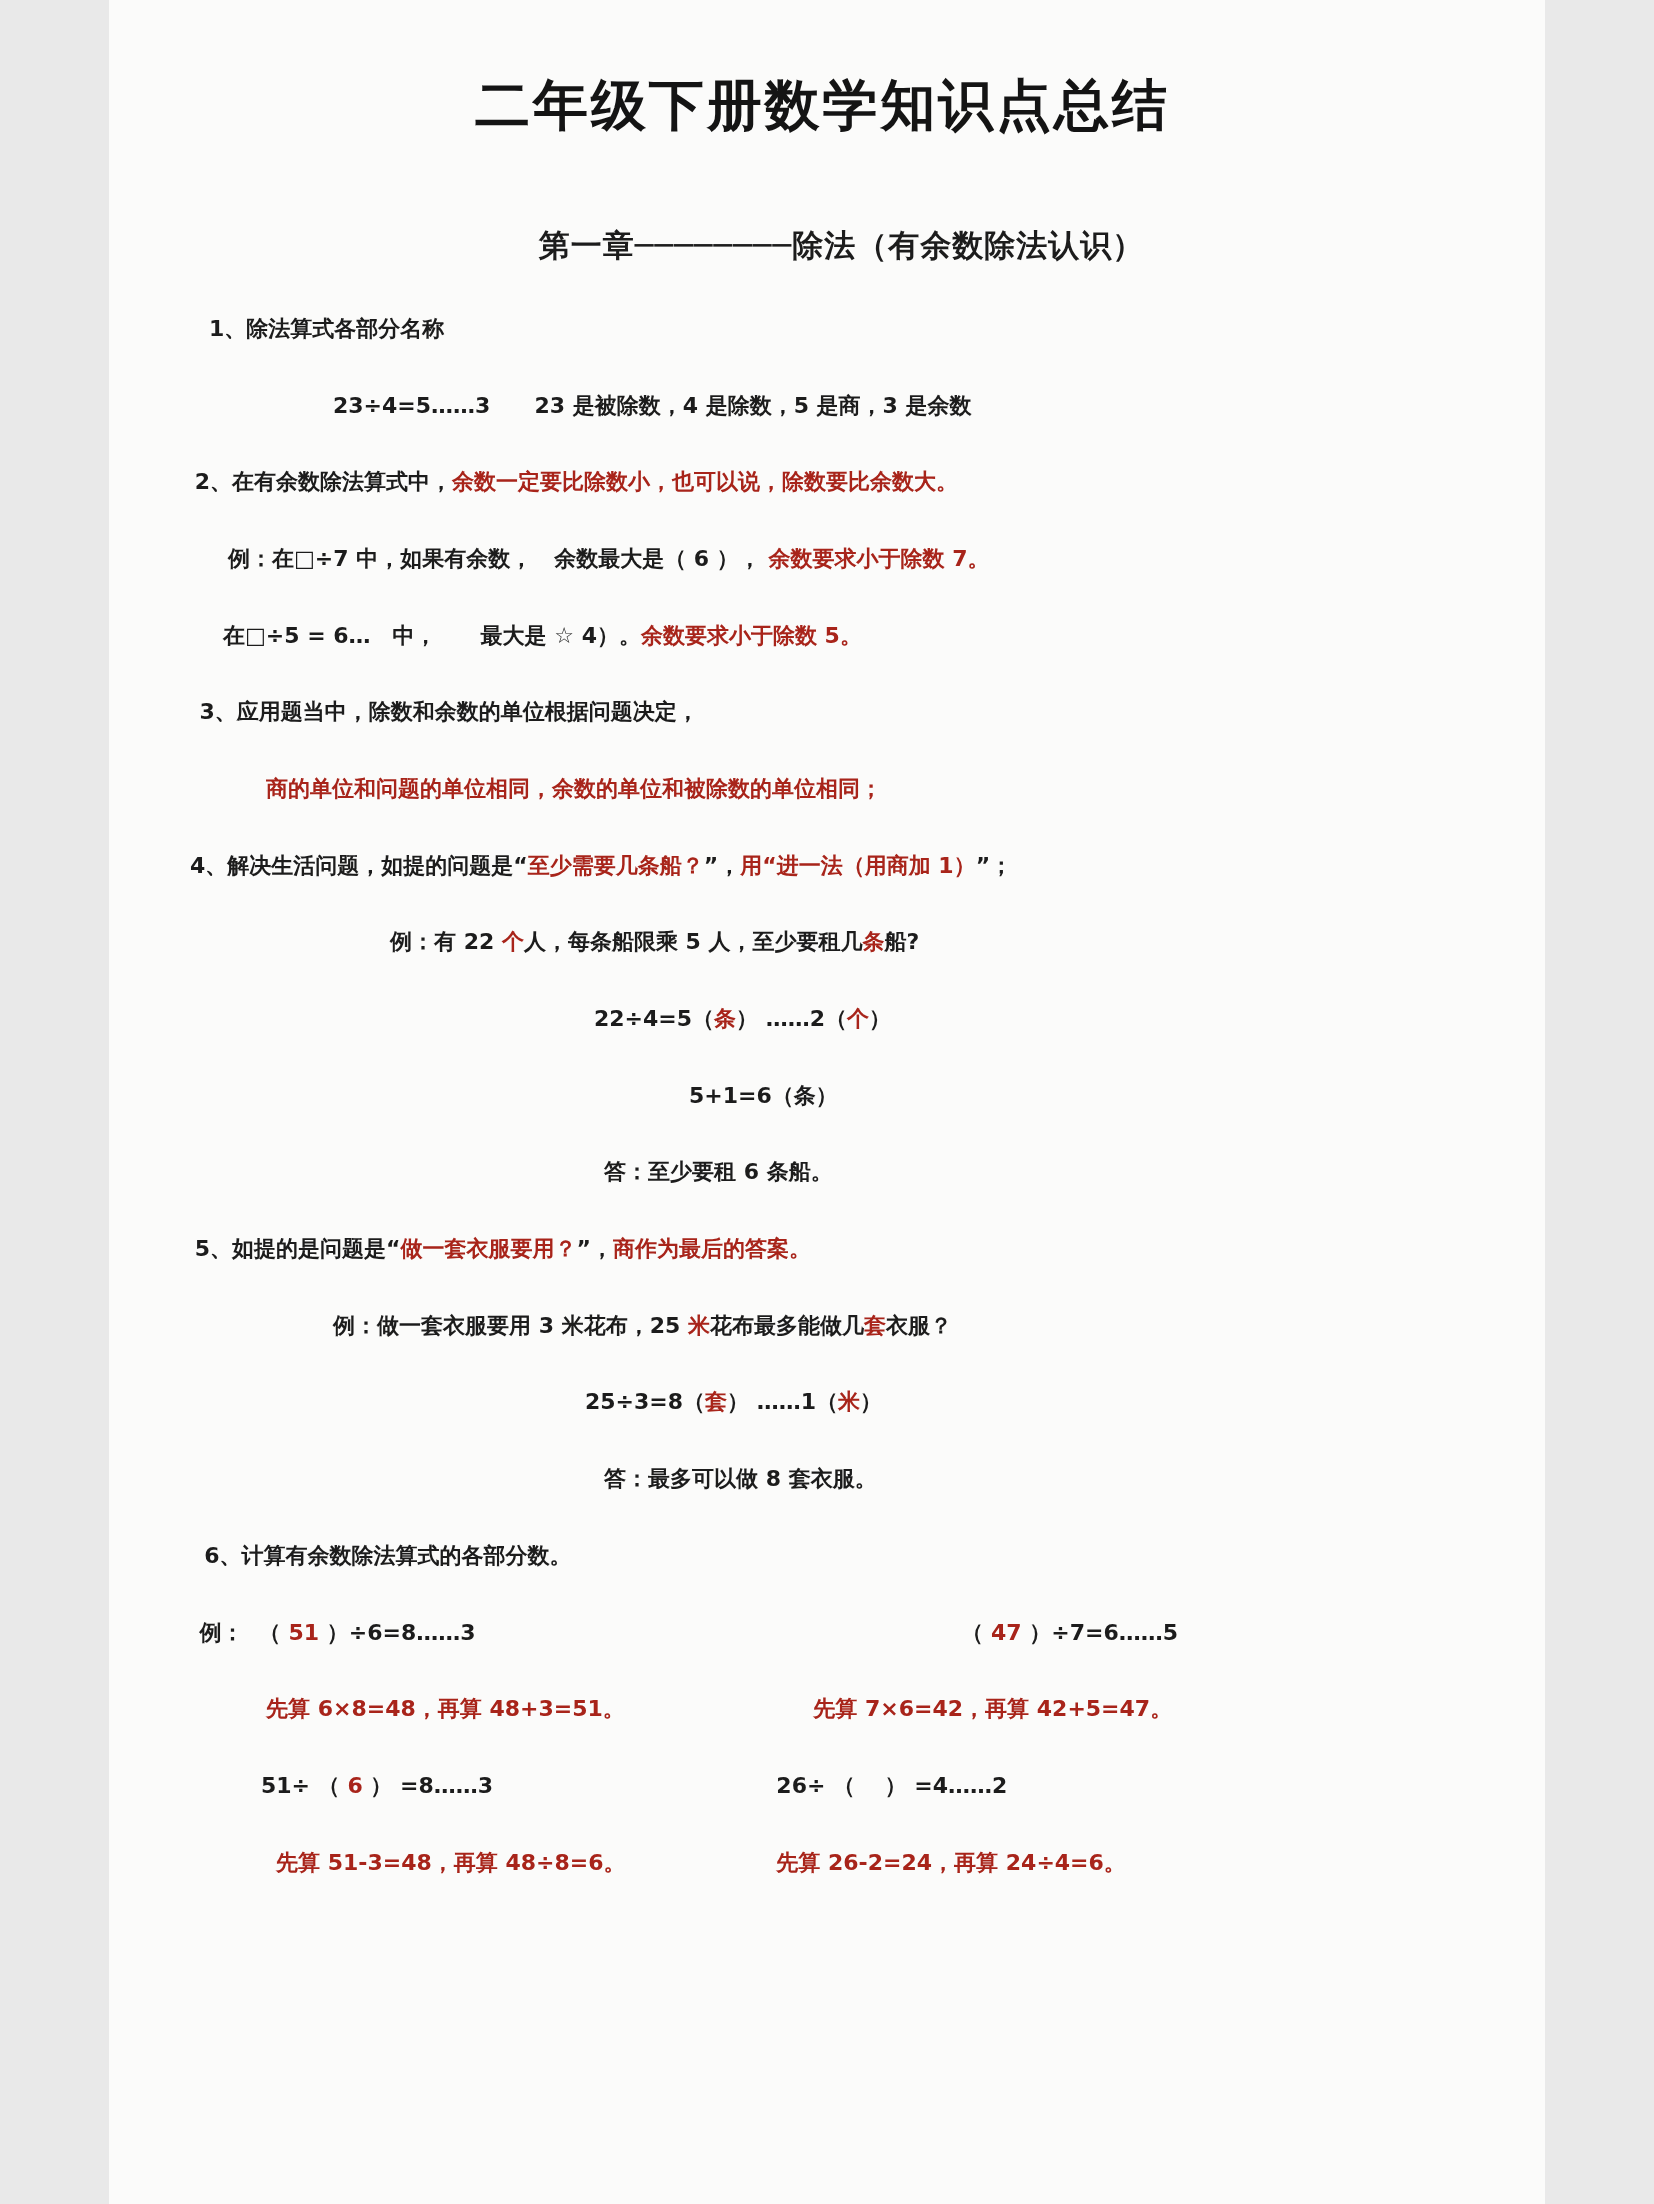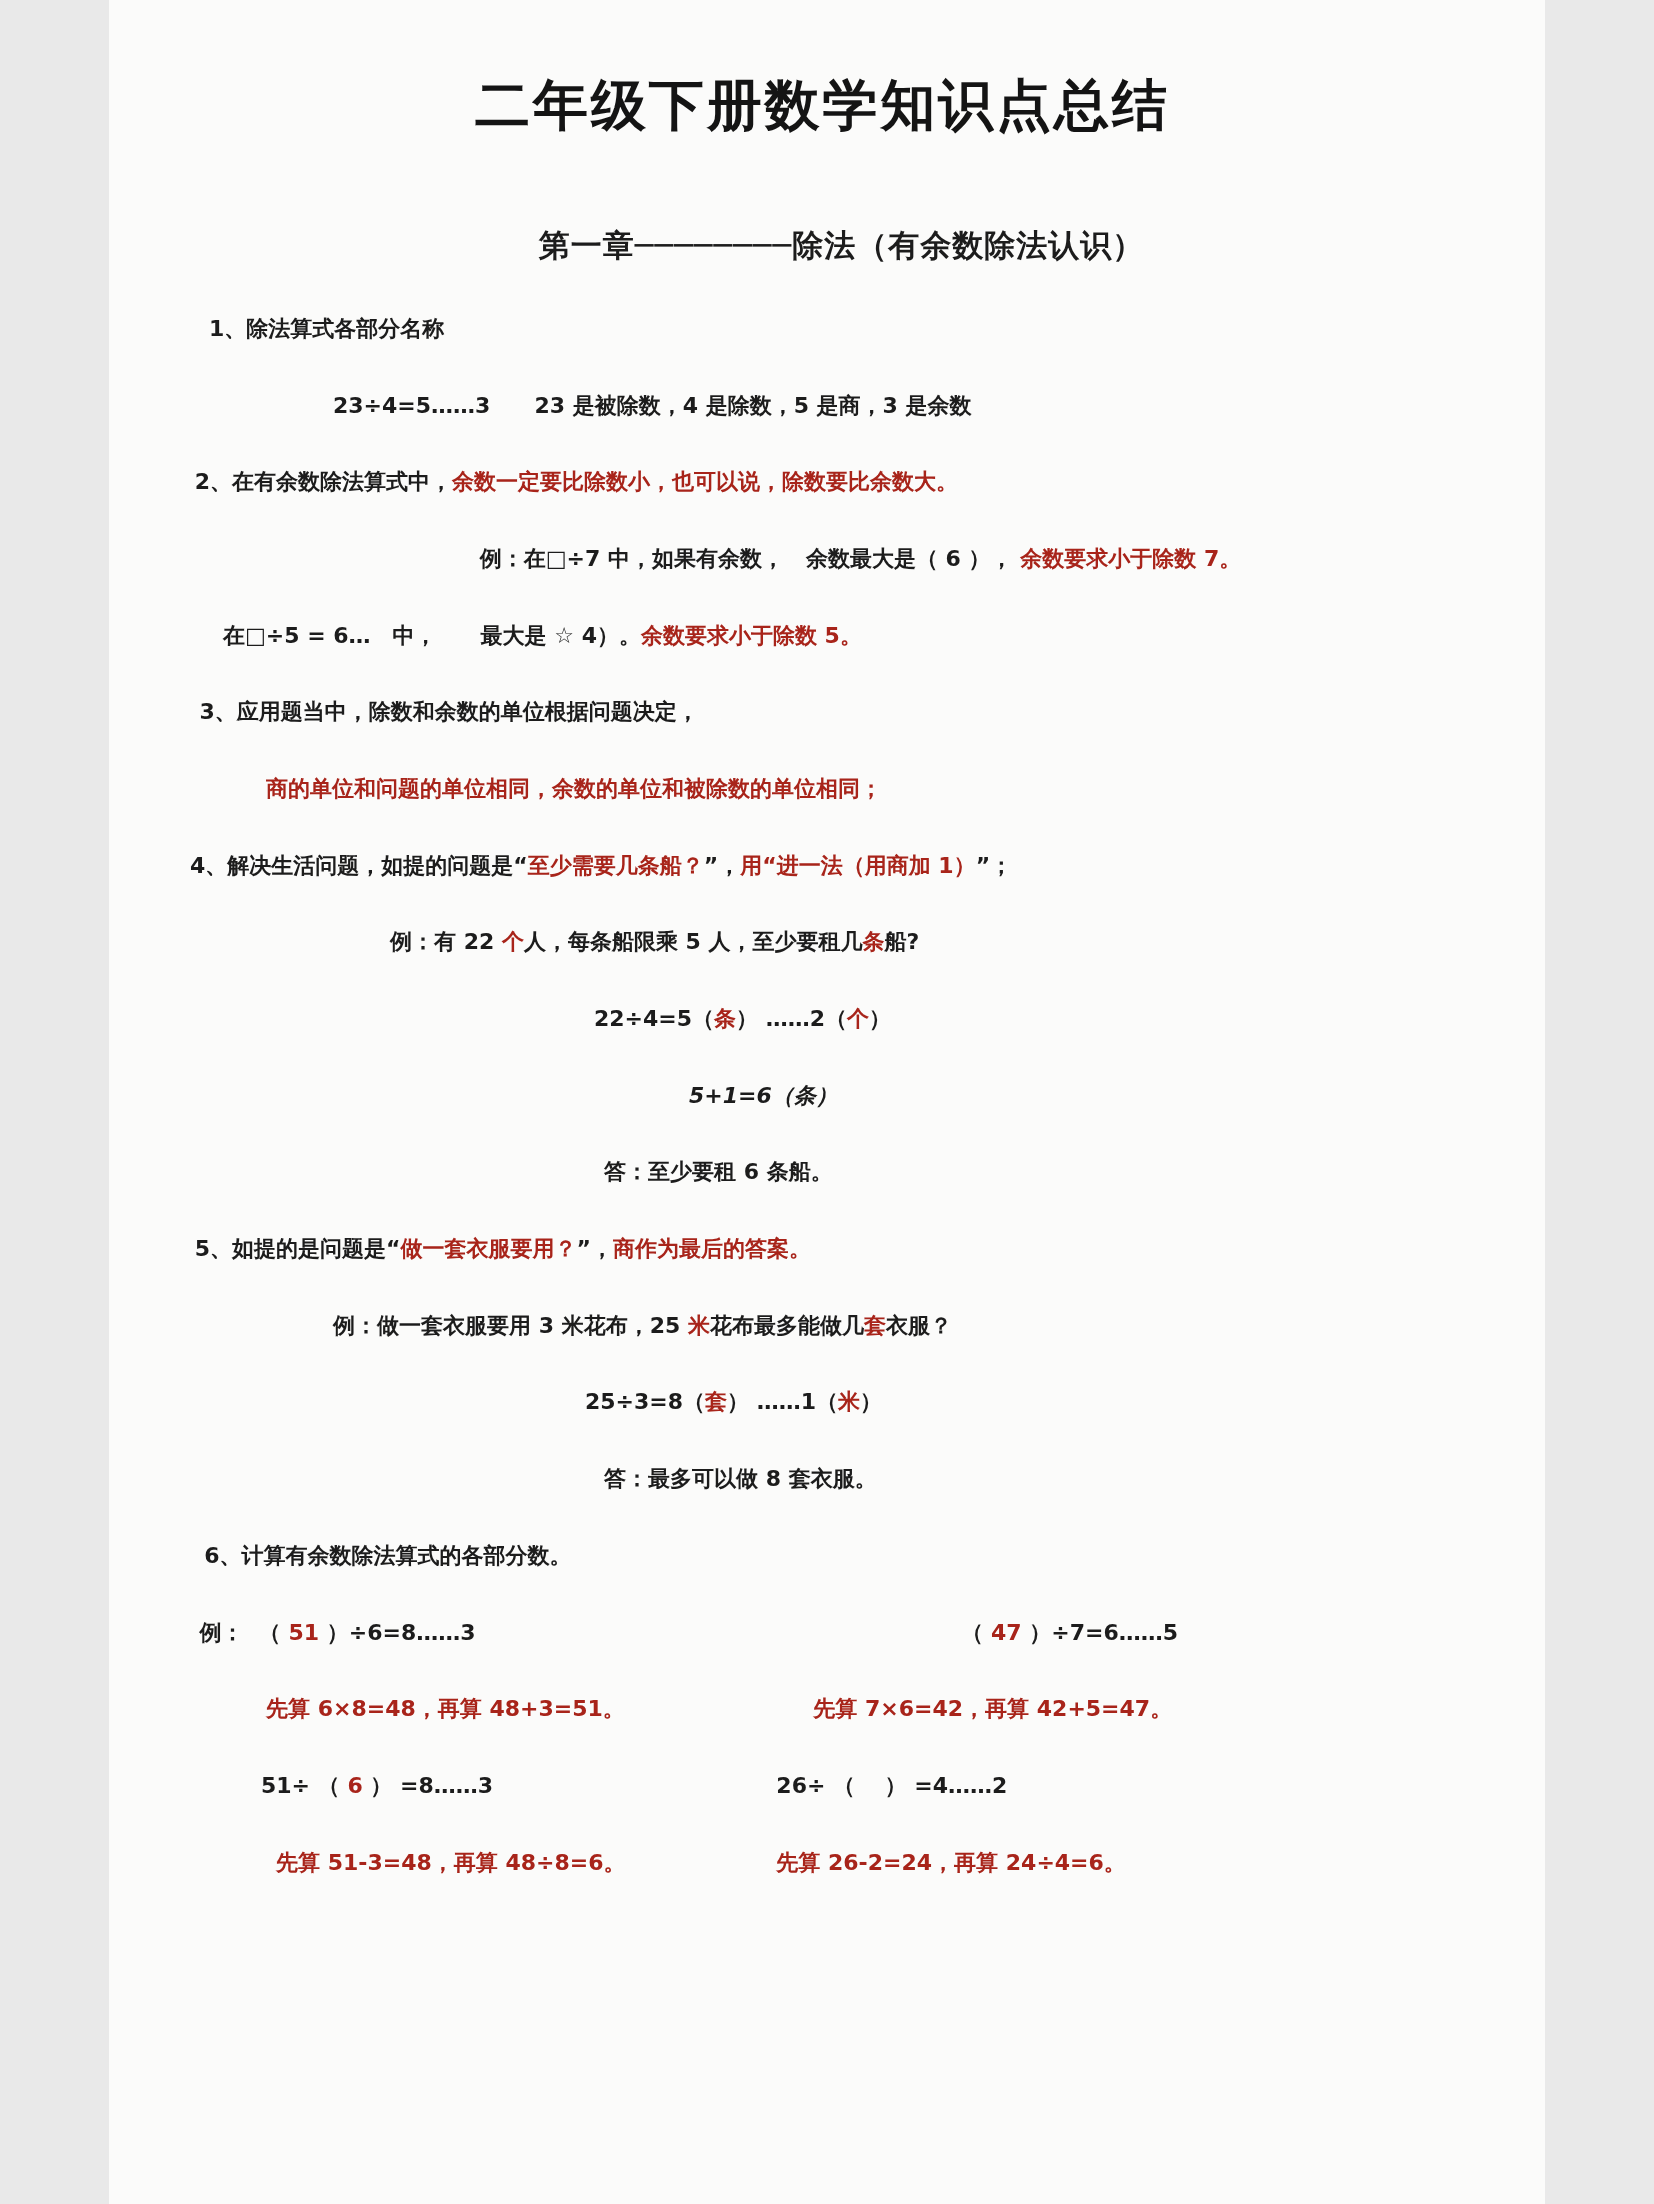--- a/index.html
+++ b/index.html
@@ -51,28 +51,28 @@
 </head>
 <body>
 
 <div class="page">
   <h1 class="page-title">二年级下册数学知识点总结</h1>
   <div class="doc-body">
       <div class="line chapter" style="padding-left: 0px; text-align: center;"><span>第一章────────除法（有余数除法认识）</span></div>
       <div class="line" style="padding-left: 19px;"><span>1、除法算式各部分名称</span></div>
       <div class="line" style="padding-left: 143px;"><span>23÷4=5……3　　23 是被除数，4 是除数，5 是商，3 是余数</span></div>
       <div class="line" style="padding-left: 4.8px;"><span>2、在有余数除法算式中，</span><span class="red">余数一定要比除数小，也可以说，除数要比余数大。</span></div>
-      <div class="line" style="padding-left: 38px; text-align: center;"><span>例：在□÷7 中，如果有余数，　余数最大是（ 6 ）， </span><span class="red">余数要求小于除数 7。</span></div>
+      <div class="line" style="padding-left: 38px;"><span>例：在□÷7 中，如果有余数，　余数最大是（ 6 ）， </span><span class="red">余数要求小于除数 7。</span></div>
       <div class="line" style="padding-left: 33px;"><span>在□÷5 = 6…　中，　　最大是 ☆ 4）。</span><span class="red">余数要求小于除数 5。</span></div>
       <div class="line" style="padding-left: 9.5px;"><span>3、应用题当中，除数和余数的单位根据问题决定，</span></div>
       <div class="line" style="padding-left: 76px;"><span class="red">商的单位和问题的单位相同，余数的单位和被除数的单位相同；</span></div>
       <div class="line" style="padding-left: 0px;"><span>4、解决生活问题，如提的问题是“</span><span class="red">至少需要几条船？</span><span>”，</span><span class="red">用“进一法（用商加 1）</span><span>”；</span></div>
       <div class="line" style="padding-left: 200px;"><span>例：有 22 </span><span class="red">个</span><span>人，每条船限乘 5 人，至少要租几</span><span class="red">条</span><span>船?</span></div>
       <div class="line" style="padding-left: 404px;"><span>22÷4=5（</span><span class="red">条</span><span>） ……2（</span><span class="red">个</span><span>）</span></div>
-      <div class="line" style="padding-left: 499px; font-style: italic;"><span>5+1=6（条）</span></div>
+      <div class="line" style="padding-left: 499px;"><span>5+1=6（条）</span></div>
       <div class="line" style="padding-left: 414px;"><span>答：至少要租 6 条船。</span></div>
       <div class="line" style="padding-left: 4.8px;"><span>5、如提的是问题是“</span><span class="red">做一套衣服要用？</span><span>”，</span><span class="red">商作为最后的答案。</span></div>
       <div class="line" style="padding-left: 143px;"><span>例：做一套衣服要用 3 米花布，25 </span><span class="red">米</span><span>花布最多能做几</span><span class="red">套</span><span>衣服？</span></div>
       <div class="line" style="padding-left: 395px;"><span>25÷3=8（</span><span class="red">套</span><span>） ……1（</span><span class="red">米</span><span>）</span></div>
       <div class="line" style="padding-left: 414px;"><span>答：最多可以做 8 套衣服。</span></div>
       <div class="line" style="padding-left: 14.3px;"><span>6、计算有余数除法算式的各部分数。</span></div>
       <div class="line two-col"><div class="col" style="padding-left: 9.5px;"><span>例：  （ </span><span class="red">51</span><span> ）÷6=8……3</span></div><div class="col" style="padding-left: 185px;"><span>（ </span><span class="red">47</span><span> ）÷7=6……5</span></div></div>
       <div class="line two-col"><div class="col" style="padding-left: 76px;"><span class="red">先算 6×8=48，再算 48+3=51。</span></div><div class="col" style="padding-left: 37px;"><span class="red">先算 7×6=42，再算 42+5=47。</span></div></div>
       <div class="line two-col"><div class="col" style="padding-left: 71px;"><span>51÷ （ </span><span class="red">6</span><span> ） =8……3</span></div><div class="col" style="padding-left: 0px;"><span>26÷ （　 ） =4……2</span></div></div>
       <div class="line two-col"><div class="col" style="padding-left: 86px;"><span class="red">先算 51-3=48，再算 48÷8=6。</span></div><div class="col" style="padding-left: 0px;"><span class="red">先算 26-2=24，再算 24÷4=6。</span></div></div>

